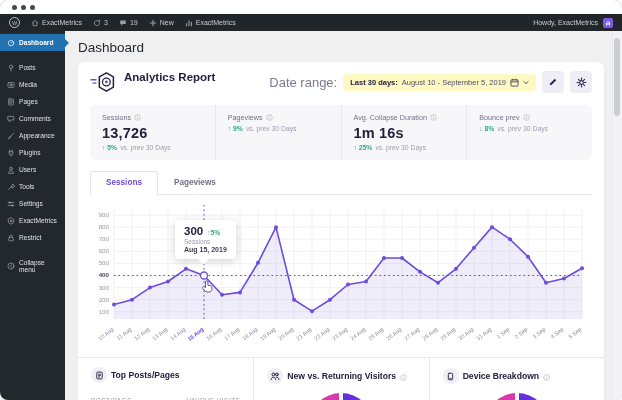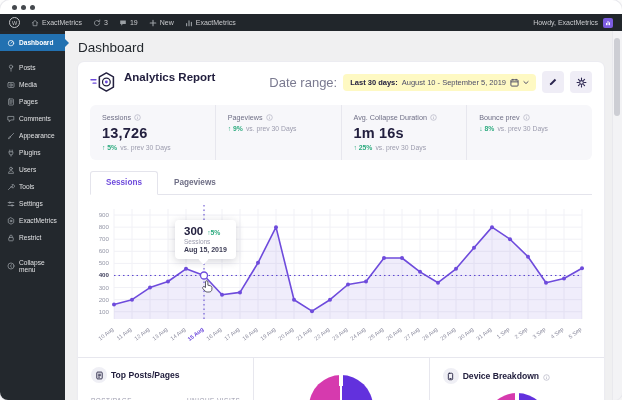--- a/index.html
+++ b/index.html
@@ -529,20 +529,35 @@
                   </svg>
                 </span>
               <span class="w-title">Top Posts/Pages</span>
             </div>
             <div class="w-cols">
               <span>POST/PAGE</span>
               <span>UNIQUE VISITS</span>
             </div>
           </div>
           <div class="widget">
+            <div class="w-head">
+              <span class="w-ic">
+                  <svg width="10" height="10" viewBox="0 0 10 10" fill="none" stroke="currentColor" stroke-width="1" stroke-linecap="round">
+                    <circle cx="3.4" cy="3.4" r="1.4"></circle>
+                    <circle cx="6.9" cy="3.4" r="1.4"></circle>
+                    <path d="M1.2 8.4c.2-1.5 1.1-2.3 2.2-2.3s2 .7 2.2 2.3M6.3 6.2c1-.3 2.4.4 2.6 2.2"></path>
+                  </svg>
+                </span>
+              <span class="w-title">New vs. Returning Visitors</span>
+              <span style="color:#b4b4c4"><svg width="7" height="7" viewBox="0 0 10 10" fill="none" stroke="currentColor" stroke-width="1">
+                    <circle cx="5" cy="5" r="4"></circle>
+                    <path d="M5 4.6V7.2"></path>
+                    <circle cx="5" cy="3" r="0.6" fill="currentColor" stroke="none"></circle>
+                  </svg></span>
+            </div>
             <div class="pie"></div>
           </div>
           <div class="widget">
             <div class="w-head">
               <span class="w-ic">
                   <svg width="9" height="9" viewBox="0 0 10 10" fill="none" stroke="currentColor" stroke-width="1" stroke-linecap="round">
                     <rect x="2.6" y="1.4" width="4.8" height="7.2" rx="1"></rect>
                     <path d="M4.3 7.3h1.4"></path>
                   </svg>
                 </span>

